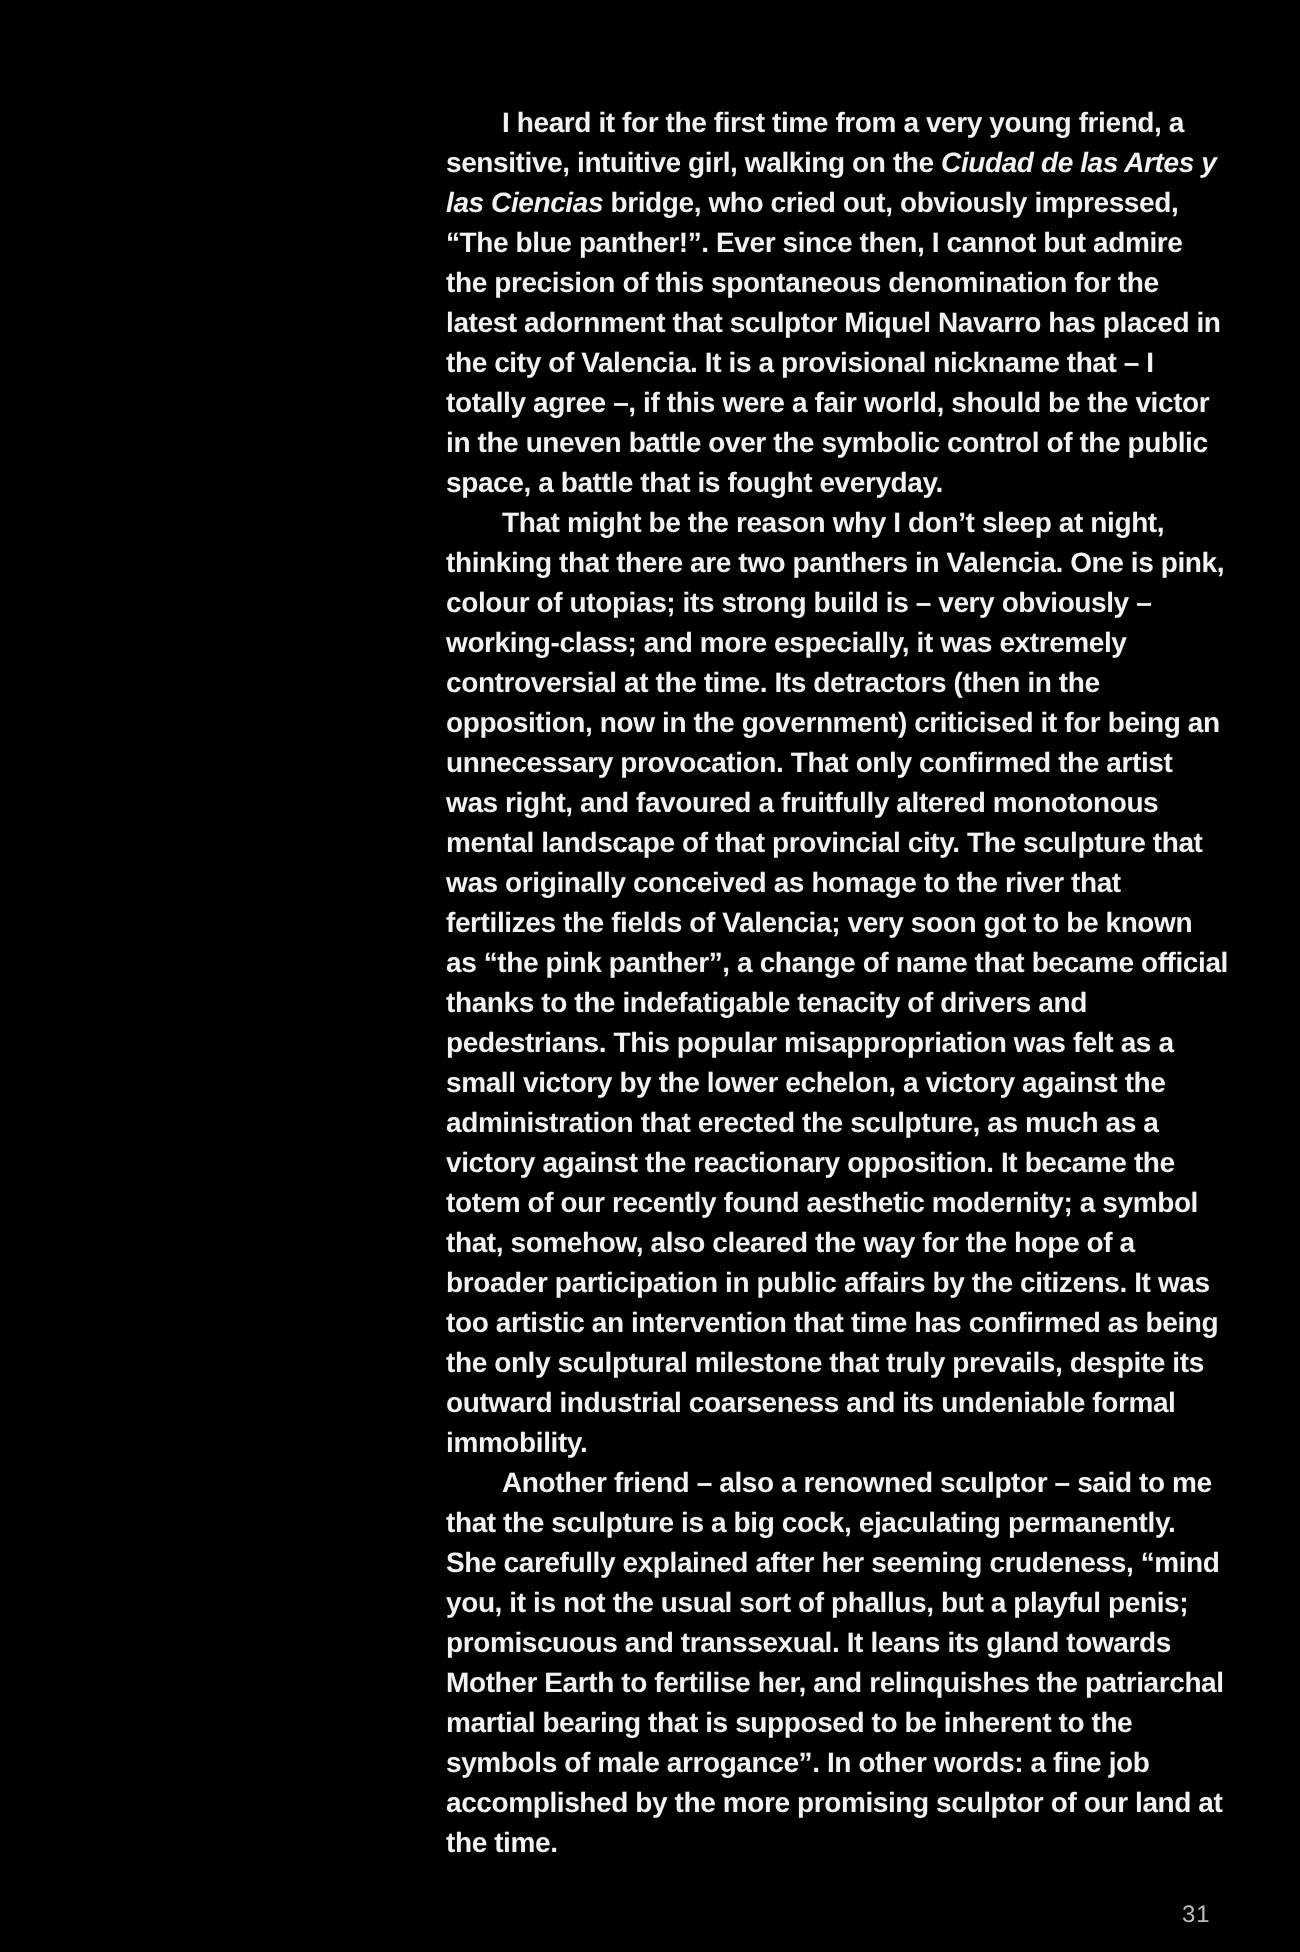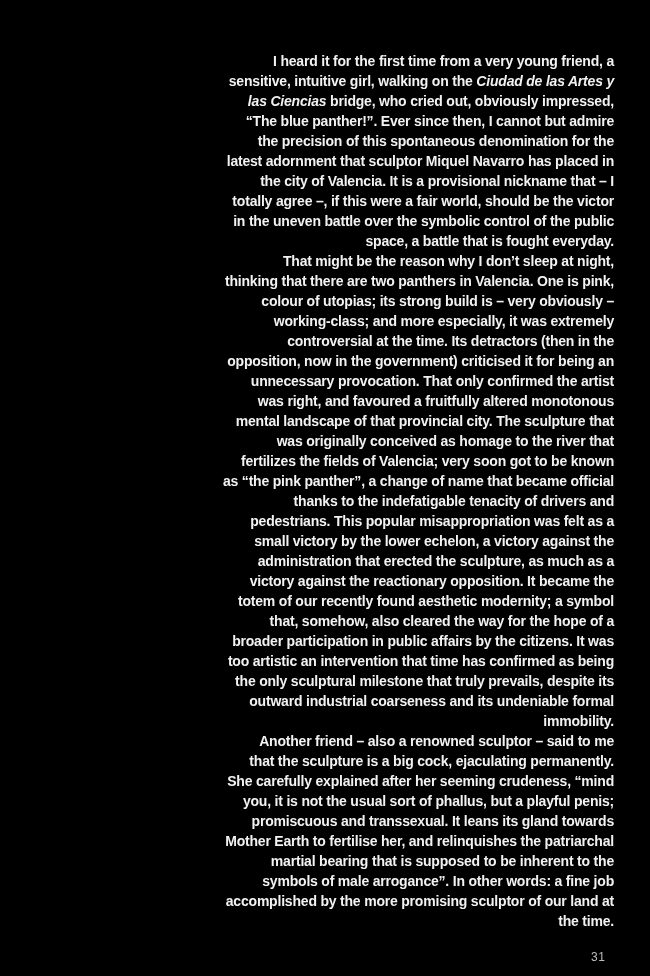--- a/index.html
+++ b/index.html
@@ -18,21 +18,21 @@
   .article-text {
     position: absolute;
     left: 223px;
     top: 51px;
     width: 391px;
     color: #f2f2f2;
     font-weight: bold;
     font-size: 14px;
     line-height: 20px;
     letter-spacing: -0.2px;
-    text-align: right;
+    text-align: left;
   }
   .article-text p {
     margin: 0;
     padding: 0;
     text-indent: 28px;
   }
   .article-text .italic {
     font-style: italic;
   }
   .page-number {

